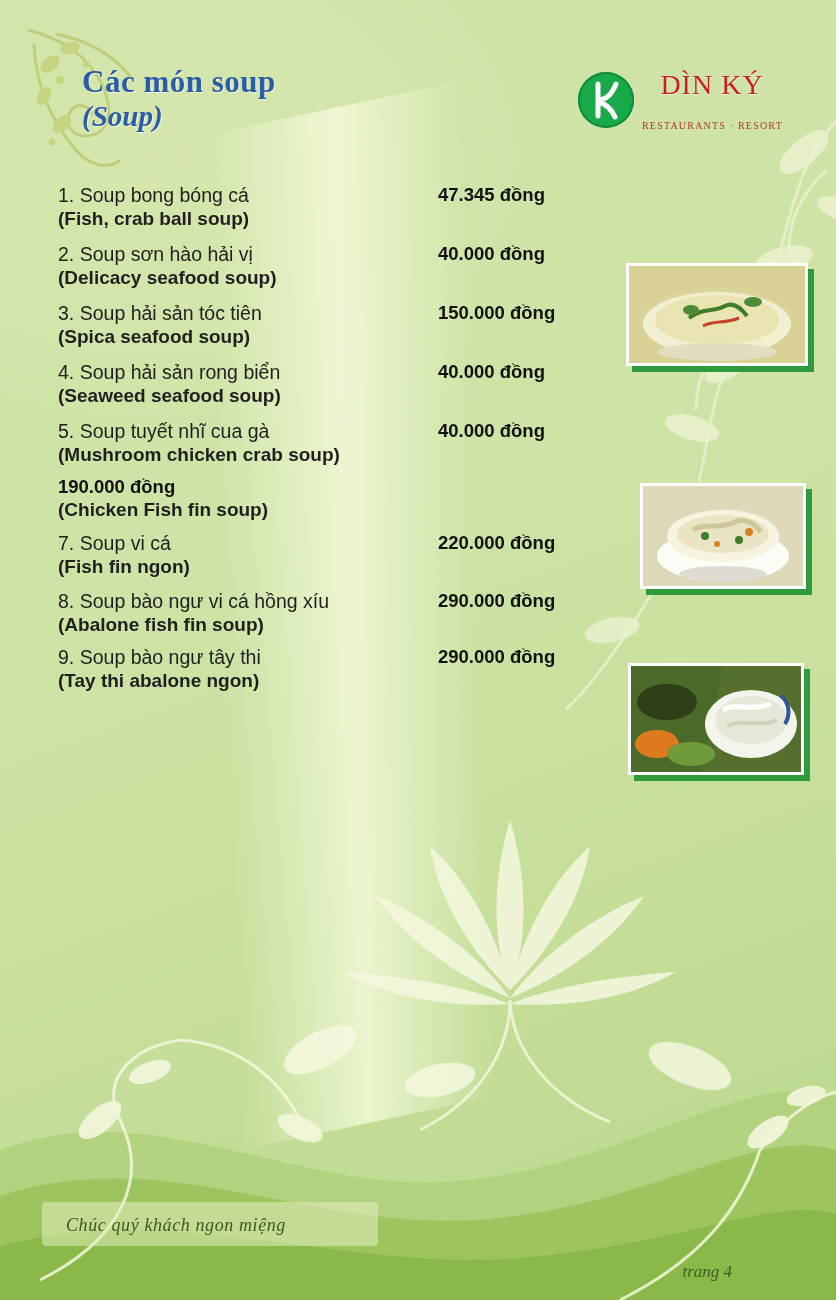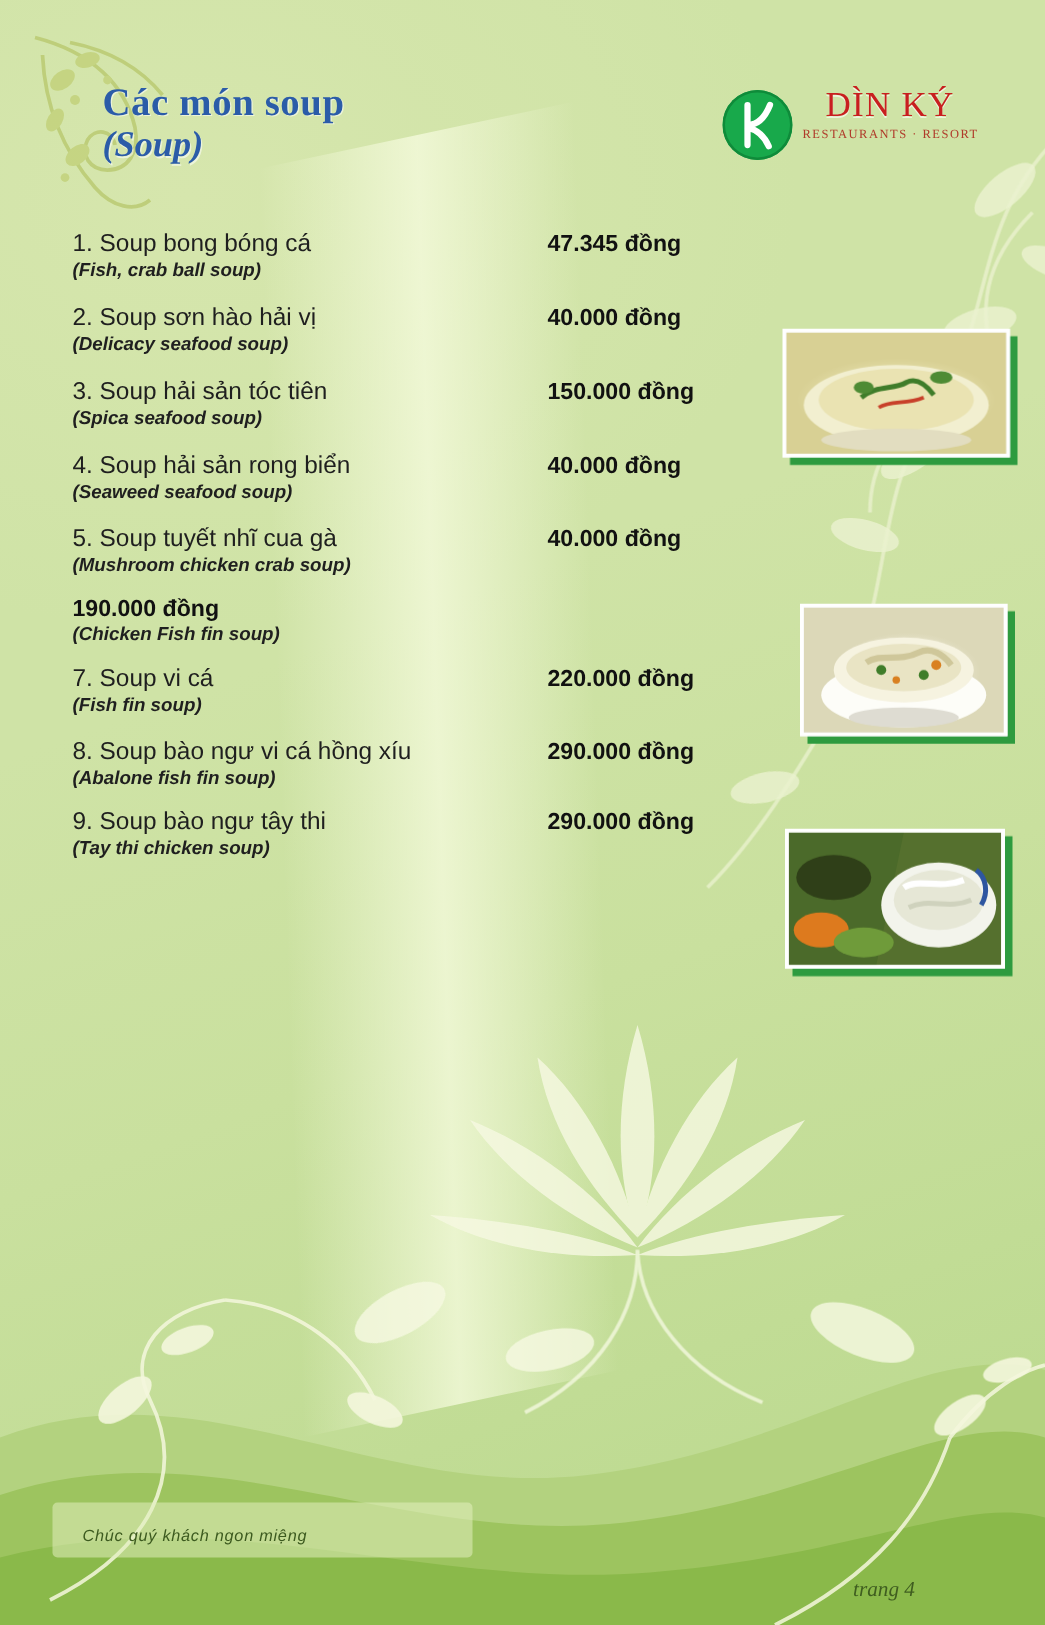--- a/index.html
+++ b/index.html
@@ -128,21 +128,21 @@
     color: #c81f1f;
     letter-spacing: 1px;
     line-height: 1.1;
     text-shadow: 0 1px 0 rgba(255,255,255,0.6);
   }
   .logo-sub {
     font-family: "Liberation Serif", serif;
     font-size: 10px;
     color: #b03a2a;
     letter-spacing: 1.2px;
-    margin-top: 1px;
+    margin-top: 19px;
     white-space: nowrap;
   }
 
   
   .menu {
     position: absolute;
     left: 58px;
     top: 184px;
     width: 600px;
   }
@@ -162,22 +162,21 @@
     white-space: nowrap;
   }
   .price {
     font-size: 18.5px;
     font-weight: bold;
     color: #111111;
     white-space: nowrap;
     width: 200px;
   }
   .name-en {
-    font-size: 15px;
-    font-style: italic;
+    font-size: 19px;
     font-weight: bold;
     color: #1f1f1f;
     margin-top: 1px;
   }
 
   
   .item.gap-big { margin-bottom: 12px; }
   .item.tight { margin-bottom: 10px; }
 
   
@@ -210,23 +209,23 @@
     bottom: 54px;
     width: 336px;
     height: 44px;
     background: rgba(226,238,190,0.55);
     border-radius: 4px;
   }
   .footer-text {
     position: absolute;
     left: 66px;
     bottom: 64px;
-    font-family: Liberation Sans, sans-serif;
+    font-family: Liberation Serif, serif;
     font-style: italic;
-    font-size: 13px;
+    font-size: 18px;
     color: #3c5a1f;
     letter-spacing: 0.6px;
   }
   .page-num {
     position: absolute;
     right: 104px;
     bottom: 18px;
     font-family: "Liberation Serif", serif;
     font-style: italic;
     font-size: 17px;
@@ -378,37 +377,37 @@
         <div class="price">190.000 đồng</div>
       </div>
       <div class="name-en">(Chicken Fish fin soup)</div>
     </div>
 
     <div class="item gap-big">
       <div class="row">
         <div class="name">7. Soup vi cá</div>
         <div class="price">220.000 đồng</div>
       </div>
-      <div class="name-en">(Fish fin soup)</div>
+      <div class="name-en">(Fish fin ngon)</div>
     </div>
 
     <div class="item tight">
       <div class="row">
         <div class="name">8. Soup bào ngư vi cá hồng xíu</div>
         <div class="price">290.000 đồng</div>
       </div>
       <div class="name-en">(Abalone fish fin soup)</div>
     </div>
 
     <div class="item">
       <div class="row">
         <div class="name">9. Soup bào ngư tây thi</div>
         <div class="price">290.000 đồng</div>
       </div>
-      <div class="name-en">(Tay thi chicken soup)</div>
+      <div class="name-en">(Tay thi abalone ngon)</div>
     </div>
 
   </div>
 
   <div class="photo" id="photo1">
     <div class="inner ph-soup1">
       <svg width="176" height="97" viewBox="0 0 176 97">
         <ellipse cx="88" cy="58" rx="74" ry="32" fill="#f2efd0"></ellipse>
         <ellipse cx="88" cy="54" rx="62" ry="25" fill="#eae3b2"></ellipse>
         <path d="M60 52 C72 42 86 46 96 40 C104 36 112 42 118 50" stroke="#3f7d2a" stroke-width="4" fill="none"></path>

